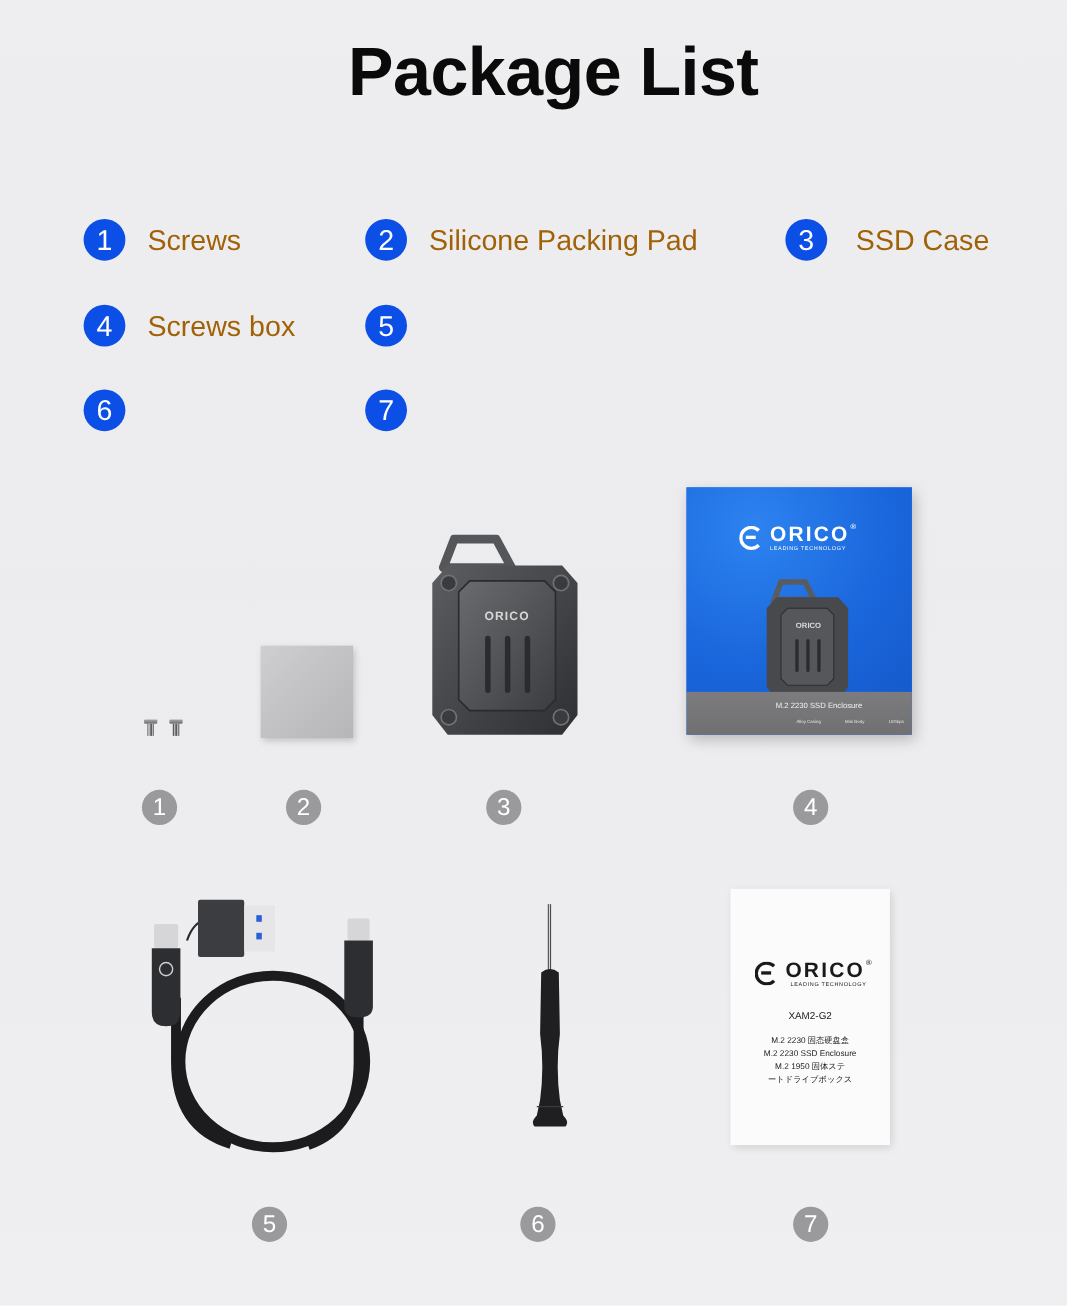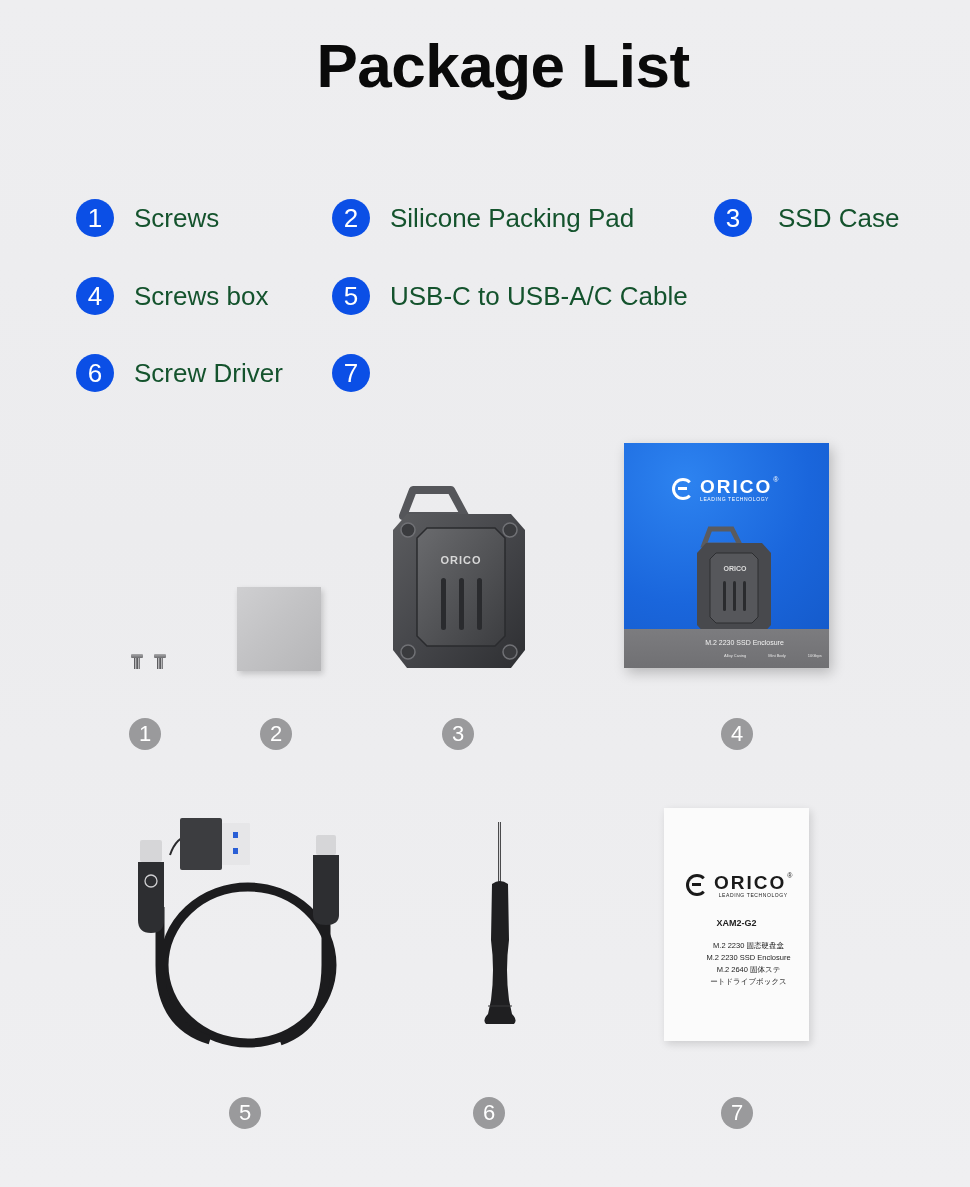--- a/index.html
+++ b/index.html
@@ -18,21 +18,21 @@
   .legend-item {
     position: absolute; display: flex; align-items: center; height: 40px;
   }
   .legend-badge {
     width: 38px; height: 38px; border-radius: 50%;
     background: #0b4fe6; color: #fff;
     font-size: 26px; line-height: 38px; text-align: center; font-weight: 400;
     flex: 0 0 38px;
   }
   .legend-label {
-    margin-left: 20px; font-size: 26px; color: #14532d; white-space: nowrap;
+    margin-left: 20px; font-size: 26px; color: #a16207; white-space: nowrap;
   }
   .num-marker {
     position: absolute; width: 32px; height: 32px; border-radius: 50%;
     background: #9a9a9c; color: #fff; font-size: 22px; line-height: 32px;
     text-align: center;
   }
 
   
   .screw { position: absolute; width: 12px; height: 15px; }
   .screw .head { position:absolute; left:0; top:0; width:12px; height:4px; background:linear-gradient(#a9a9ab,#6d6d70); border-radius:1px; }
@@ -85,22 +85,22 @@
   
   .driver { position: absolute; left: 478px; top: 820px; width: 44px; height: 216px; }
 
   
   .manual {
     position: absolute; left: 664px; top: 808px; width: 145px; height: 233px;
     background: #fbfbfb; box-shadow: 2px 3px 8px rgba(0,0,0,0.14);
     color: #222; text-align: center;
   }
   .manual-brand { position:absolute; left:22px; top:64px; display:flex; align-items:center; color:#1a1a1a; }
-  .manual-model { position:absolute; left:0; width:100%; top:110px; font-size:9px;font-weight:bold; }
-  .manual-lines { position:absolute; left:12px; width:100%; top:132px; font-size:7.5px; line-height:12px; }
+  .manual-model { position:absolute; left:0; width:100%; top:110px; font-size:9px; }
+  .manual-lines { position:absolute; left:0; width:100%; top:132px; font-size:7.5px; line-height:12px; }
 </style>
 </head>
 <body>
 
 <h1 class="title">Package List</h1>
 
 <div>
   <div class="legend-item" style="left:76px; top:198px;">
     <span class="legend-badge">1</span>
     <span class="legend-label">Screws</span>
@@ -112,25 +112,23 @@
   <div class="legend-item" style="left:714px; top:198px;">
     <span class="legend-badge">3</span>
     <span class="legend-label" style="margin-left:26px;">SSD Case</span>
   </div>
   <div class="legend-item" style="left:76px; top:276px;">
     <span class="legend-badge">4</span>
     <span class="legend-label">Screws box</span>
   </div>
   <div class="legend-item" style="left:332px; top:276px;">
     <span class="legend-badge">5</span>
-    <span class="legend-label">USB-C to USB-A/C Cable</span>
   </div>
   <div class="legend-item" style="left:76px; top:353px;">
     <span class="legend-badge">6</span>
-    <span class="legend-label">Screw Driver</span>
   </div>
   <div class="legend-item" style="left:332px; top:353px;">
     <span class="legend-badge">7</span>
   </div>
 </div>
 
 <div>
   <div class="screw" style="left:131px; top:654px;">
       <div class="head"></div>
       <div class="shank"></div>
@@ -229,21 +227,21 @@
     <div class="brand-logo-glyph"></div>
     <div>
       <div><span class="brand-name">ORICO</span><span class="brand-reg">®</span></div>
       <div class="brand-tag">LEADING TECHNOLOGY</div>
     </div>
   </div>
   <div class="manual-model">XAM2-G2</div>
   <div class="manual-lines">
     <div>M.2 2230 固态硬盘盒</div>
     <div>M.2 2230 SSD Enclosure</div>
-    <div>M.2 2640 固体ステ</div>
+    <div>M.2 1950 固体ステ</div>
     <div>ートドライブボックス</div>
   </div>
 </div>
 
 <div class="num-marker" style="left:129px; top:718px;">1</div>
 <div class="num-marker" style="left:260px; top:718px;">2</div>
 <div class="num-marker" style="left:442px; top:718px;">3</div>
 <div class="num-marker" style="left:721px; top:718px;">4</div>
 <div class="num-marker" style="left:229px; top:1097px;">5</div>
 <div class="num-marker" style="left:473px; top:1097px;">6</div>

